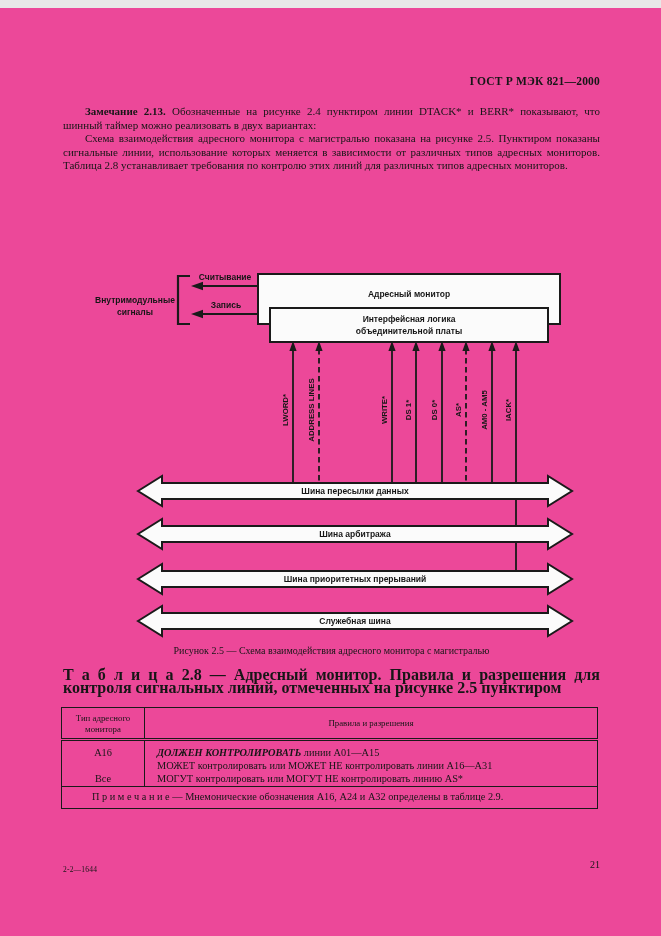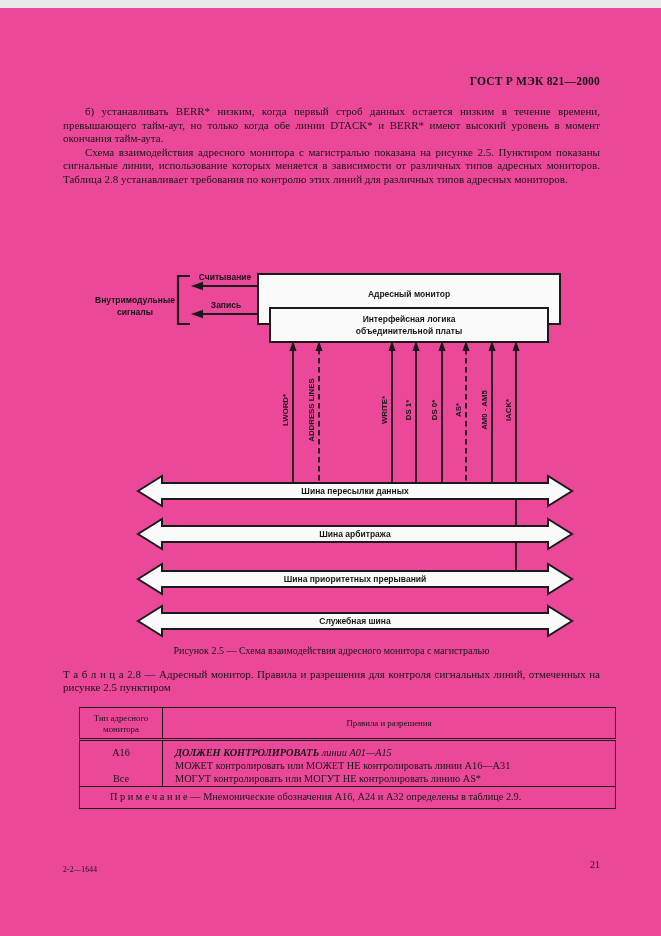--- a/index.html
+++ b/index.html
@@ -13,47 +13,47 @@
   .para b{font-weight:bold;}
   .heading{text-align:left;}
 
   .diagram{position:absolute;left:85px;top:258px;}
   .diagram text{font-family:"Liberation Sans","DejaVu Sans",sans-serif;font-weight:bold;fill:#161616;}
   .dlabel{font-size:8.5px;}
   .siglabel{font-size:7.8px;}
 
   .fig-caption{position:absolute;left:63px;top:637px;width:537px;text-align:center;font-size:10px;}
 
-  .tbl-caption{position:absolute;left:63px;top:660px;width:537px;font-size:11px;line-height:13px;text-align:justify;margin:0;}
+  .tbl-caption{position:absolute;left:63px;top:660px;width:537px;font-size:16px;line-height:13px;text-align:justify;margin:0;font-weight:bold;}
 
-  .tblwrap{position:absolute;left:79px;top:699px;width:537px;}
+  .tblwrap{position:absolute;left:61px;top:699px;width:537px;}
   table{border-collapse:collapse;width:537px;font-size:10.3px;line-height:13.2px;color:#161616;}
   table,tr,td,th{border:0 solid #1a1a1a;}
   table{border-width:1.5px;}
   th{font-weight:normal;font-size:8.8px;line-height:10.5px;vertical-align:middle;padding:5px 2px 4px;border-bottom:3px double #1a1a1a;}
   .c1{border-right:1.2px solid #1a1a1a;width:78px;text-align:center;}
   td{vertical-align:top;padding:0 6px 0 12px;}
   td.c1{padding:0 2px;}
   tr.first td{padding-top:5px;}
   .bi{font-style:italic;font-weight:bold;}
-  .it{font-style:italic;}
+  .it{}
   .noterow td{border-top:1.2px solid #1a1a1a;padding:3px 4px 5px 30px;text-align:left;}
 
   .footer-sig{position:absolute;left:63px;top:857px;font-size:7.5px;letter-spacing:.2px;}
   .page-num{position:absolute;right:61px;top:851px;font-size:10px;}
 </style>
 </head>
 <body>
 
 <div class="page">
 
   <div class="gost-header">ГОСТ Р МЭК 821—2000</div>
 
   <div class="textblock">
-    <p class="para">б) устанавливать BERR* низким, когда первый строб данных остается низким в течение времени, превышающего тайм-аут, но только когда обе линии DTACK* и BERR* имеют высокий уровень в момент окончания тайм-аута.</p>
+    <p class="para"><b>Замечание 2.13.</b><span> Обозначенные на рисунке 2.4 пунктиром линии DTACK* и BERR* показывают, что шинный таймер можно реализовать в двух вариантах:</span></p>
     <p class="para">Схема взаимодействия адресного монитора с магистралью показана на рисунке 2.5. Пунктиром показаны сигнальные линии, использование которых меняется в зависимости от различных типов адресных мониторов. Таблица 2.8 устанавливает требования по контролю этих линий для различных типов адресных мониторов.</p>
   </div>
 
   <svg class="diagram" width="495" height="378" viewBox="0 0 495 378">
 
     <text class="dlabel" x="50" y="37" text-anchor="middle">Внутримодульные</text>
     <text class="dlabel" x="50" y="49" text-anchor="middle">сигналы</text>
 
     <polyline points="105,10 93,10 93,58 105,58" fill="none" stroke="#1a1a1a" stroke-width="2.2"></polyline>
 

